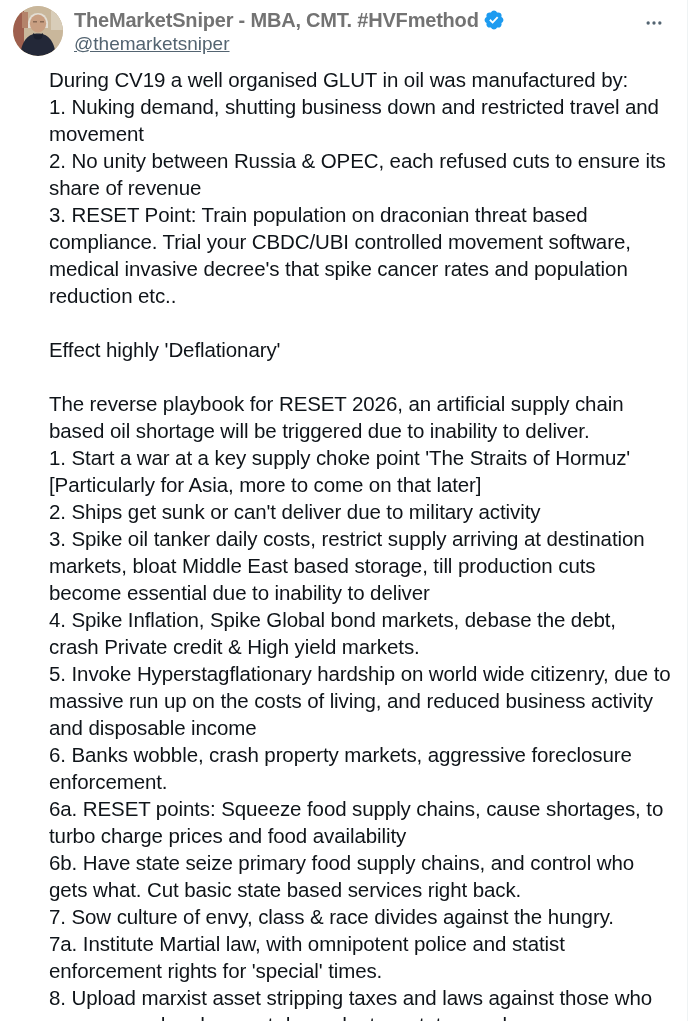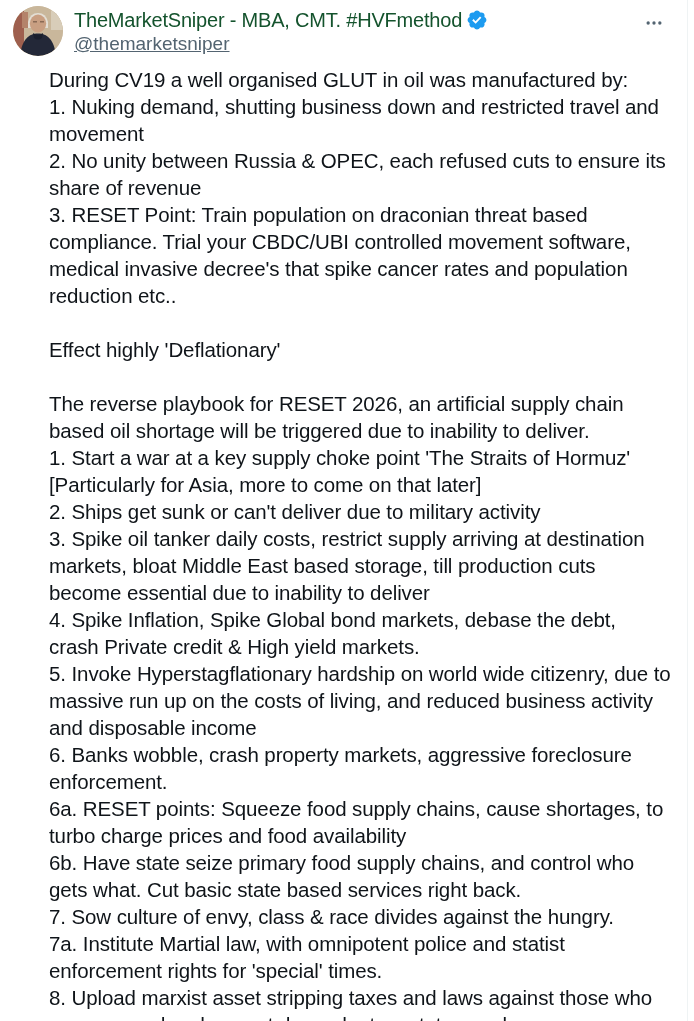--- a/index.html
+++ b/index.html
@@ -43,22 +43,22 @@
     flex: 1 1 auto;
   }
   .name-row {
     display: flex;
     align-items: center;
     gap: 4px;
     line-height: 24px;
   }
   .display-name {
     font-size: 20px;
-    font-weight: 400;
-    color: #14532d;
+    font-weight: 700;
+    color: #737373;
     letter-spacing: -0.2px;
     white-space: nowrap;
     cursor: pointer;
   }
   .verified { display: inline-flex; align-items: center; }
   .handle {
     font-size: 19px;
     color: #536471;
     line-height: 24px;
     cursor: pointer;

